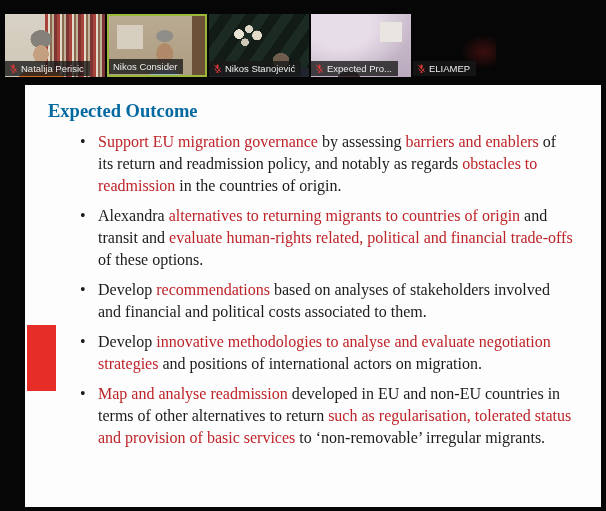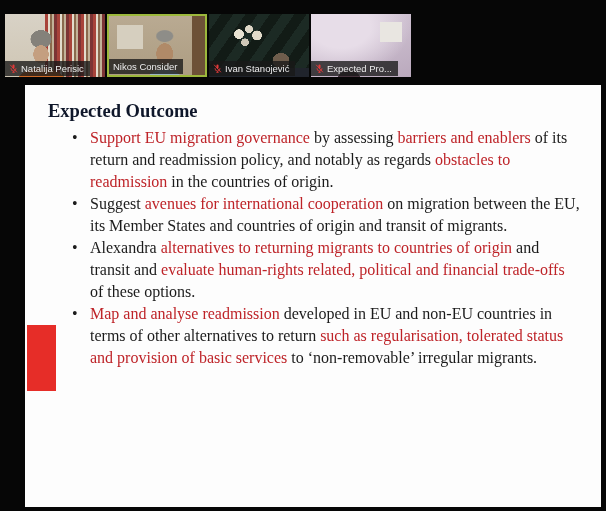--- a/index.html
+++ b/index.html
@@ -53,24 +53,24 @@
   .nlabel{position:absolute;left:0;bottom:1px;display:flex;align-items:center;gap:3px;
           background:rgba(24,24,24,.78);color:#ececec;
           font-size:9.5px;line-height:11px;padding:2px 6px 2px 4px;
           white-space:nowrap;max-width:97%;overflow:hidden;}
   .mic{flex:0 0 auto;display:block;}
 
   
   .slide{position:absolute;left:25px;top:85px;width:576px;height:422px;background:#fdfdfd;}
   .slide-title{margin:0;padding:14px 8px 0 23px;
                font-family:"Liberation Serif",serif;font-weight:bold;
-               font-size:18.5px;line-height:24px;color:#0f172a;}
+               font-size:18.5px;line-height:24px;color:#0369a1;}
   .bullets{margin:4px 20px 0 0;padding:0 0 0 65px;list-style:none;
            font-family:"Liberation Serif",serif;font-size:16px;line-height:22px;color:#1b1b1b;}
-  .bullets li{position:relative;margin:0;}
+  .bullets li{position:relative;margin:8px;}
   .bullets li::before{content:"\2022";position:absolute;left:-18px;color:#1b1b1b;}
   .sr{color:#be2328;}
   .sb{color:#1b1b1b;}
 
   .accent-bar{position:absolute;left:27px;top:325px;width:29px;height:66px;
               background:#e62d28;}
 </style>
 </head>
 <body>
 
@@ -98,44 +98,56 @@
     </div>
 
     <div class="tile">
       <div class="scene p3"></div>
       <div class="nlabel">
         <svg class="mic" width="9" height="9" viewBox="0 0 12 12">
           <rect x="4.6" y="0.8" width="2.8" height="5.4" rx="1.4" fill="#e23a3a"></rect>
           <path d="M2.8 5.4v.8a3.2 3.2 0 0 0 6.4 0v-.8M6 9.4v1.8M4.4 11.2h3.2" stroke="#e23a3a" stroke-width="1.1" fill="none"></path>
           <path d="M1.5 1l9 10" stroke="#e23a3a" stroke-width="1.2"></path>
         </svg>
-        <span>Ivan Stanojević</span>
+        <span>Nikos Stanojević</span>
       </div>
     </div>
 
     <div class="tile">
       <div class="scene p4"></div>
       <div class="nlabel">
         <svg class="mic" width="9" height="9" viewBox="0 0 12 12">
           <rect x="4.6" y="0.8" width="2.8" height="5.4" rx="1.4" fill="#e23a3a"></rect>
           <path d="M2.8 5.4v.8a3.2 3.2 0 0 0 6.4 0v-.8M6 9.4v1.8M4.4 11.2h3.2" stroke="#e23a3a" stroke-width="1.1" fill="none"></path>
           <path d="M1.5 1l9 10" stroke="#e23a3a" stroke-width="1.2"></path>
         </svg>
         <span>Expected Pro...</span>
       </div>
     </div>
 
 
+    <div class="tile last">
+      <div class="scene p6"></div>
+      <div class="nlabel">
+        <svg class="mic" width="9" height="9" viewBox="0 0 12 12">
+          <rect x="4.6" y="0.8" width="2.8" height="5.4" rx="1.4" fill="#e23a3a"></rect>
+          <path d="M2.8 5.4v.8a3.2 3.2 0 0 0 6.4 0v-.8M6 9.4v1.8M4.4 11.2h3.2" stroke="#e23a3a" stroke-width="1.1" fill="none"></path>
+          <path d="M1.5 1l9 10" stroke="#e23a3a" stroke-width="1.2"></path>
+        </svg>
+        <span>ELIAMEP</span>
+      </div>
+    </div>
   </div>
 
   <div class="slide">
     <h1 class="slide-title">Expected Outcome</h1>
     <ul class="bullets">
       <li><span class="sr">Support EU migration governance </span><span class="sb">by assessing </span><span class="sr">barriers and enablers </span><span class="sb">of its return and readmission policy, and notably as regards </span><span class="sr">obstacles to readmission </span><span class="sb">in the countries of origin.</span></li>
-      <li><span class="sb">Suggest </span><span class="sr">avenues for international cooperation </span><span class="sb">on migration between the EU, its Member States and countries of origin and transit of migrants.</span></li>
       <li><span class="sb">Alexandra </span><span class="sr">alternatives to returning migrants to countries of origin </span><span class="sb">and transit and </span><span class="sr">evaluate human-rights related, political and financial trade-offs </span><span class="sb">of these options.</span></li>
+      <li><span class="sb">Develop </span><span class="sr">recommendations </span><span class="sb">based on analyses of stakeholders involved and financial and political costs associated to them.</span></li>
+      <li><span class="sb">Develop </span><span class="sr">innovative methodologies to analyse and evaluate negotiation strategies </span><span class="sb">and positions of international actors on migration.</span></li>
       <li><span class="sr">Map and analyse readmission </span><span class="sb">developed in EU and non-EU countries in terms of other alternatives to return </span><span class="sr">such as regularisation, tolerated status and provision of basic services </span><span class="sb">to ‘non-removable’ irregular migrants.</span></li>
     </ul>
   </div>
 
   <div class="accent-bar"></div>
 
 </div>
 
 </body></html>

